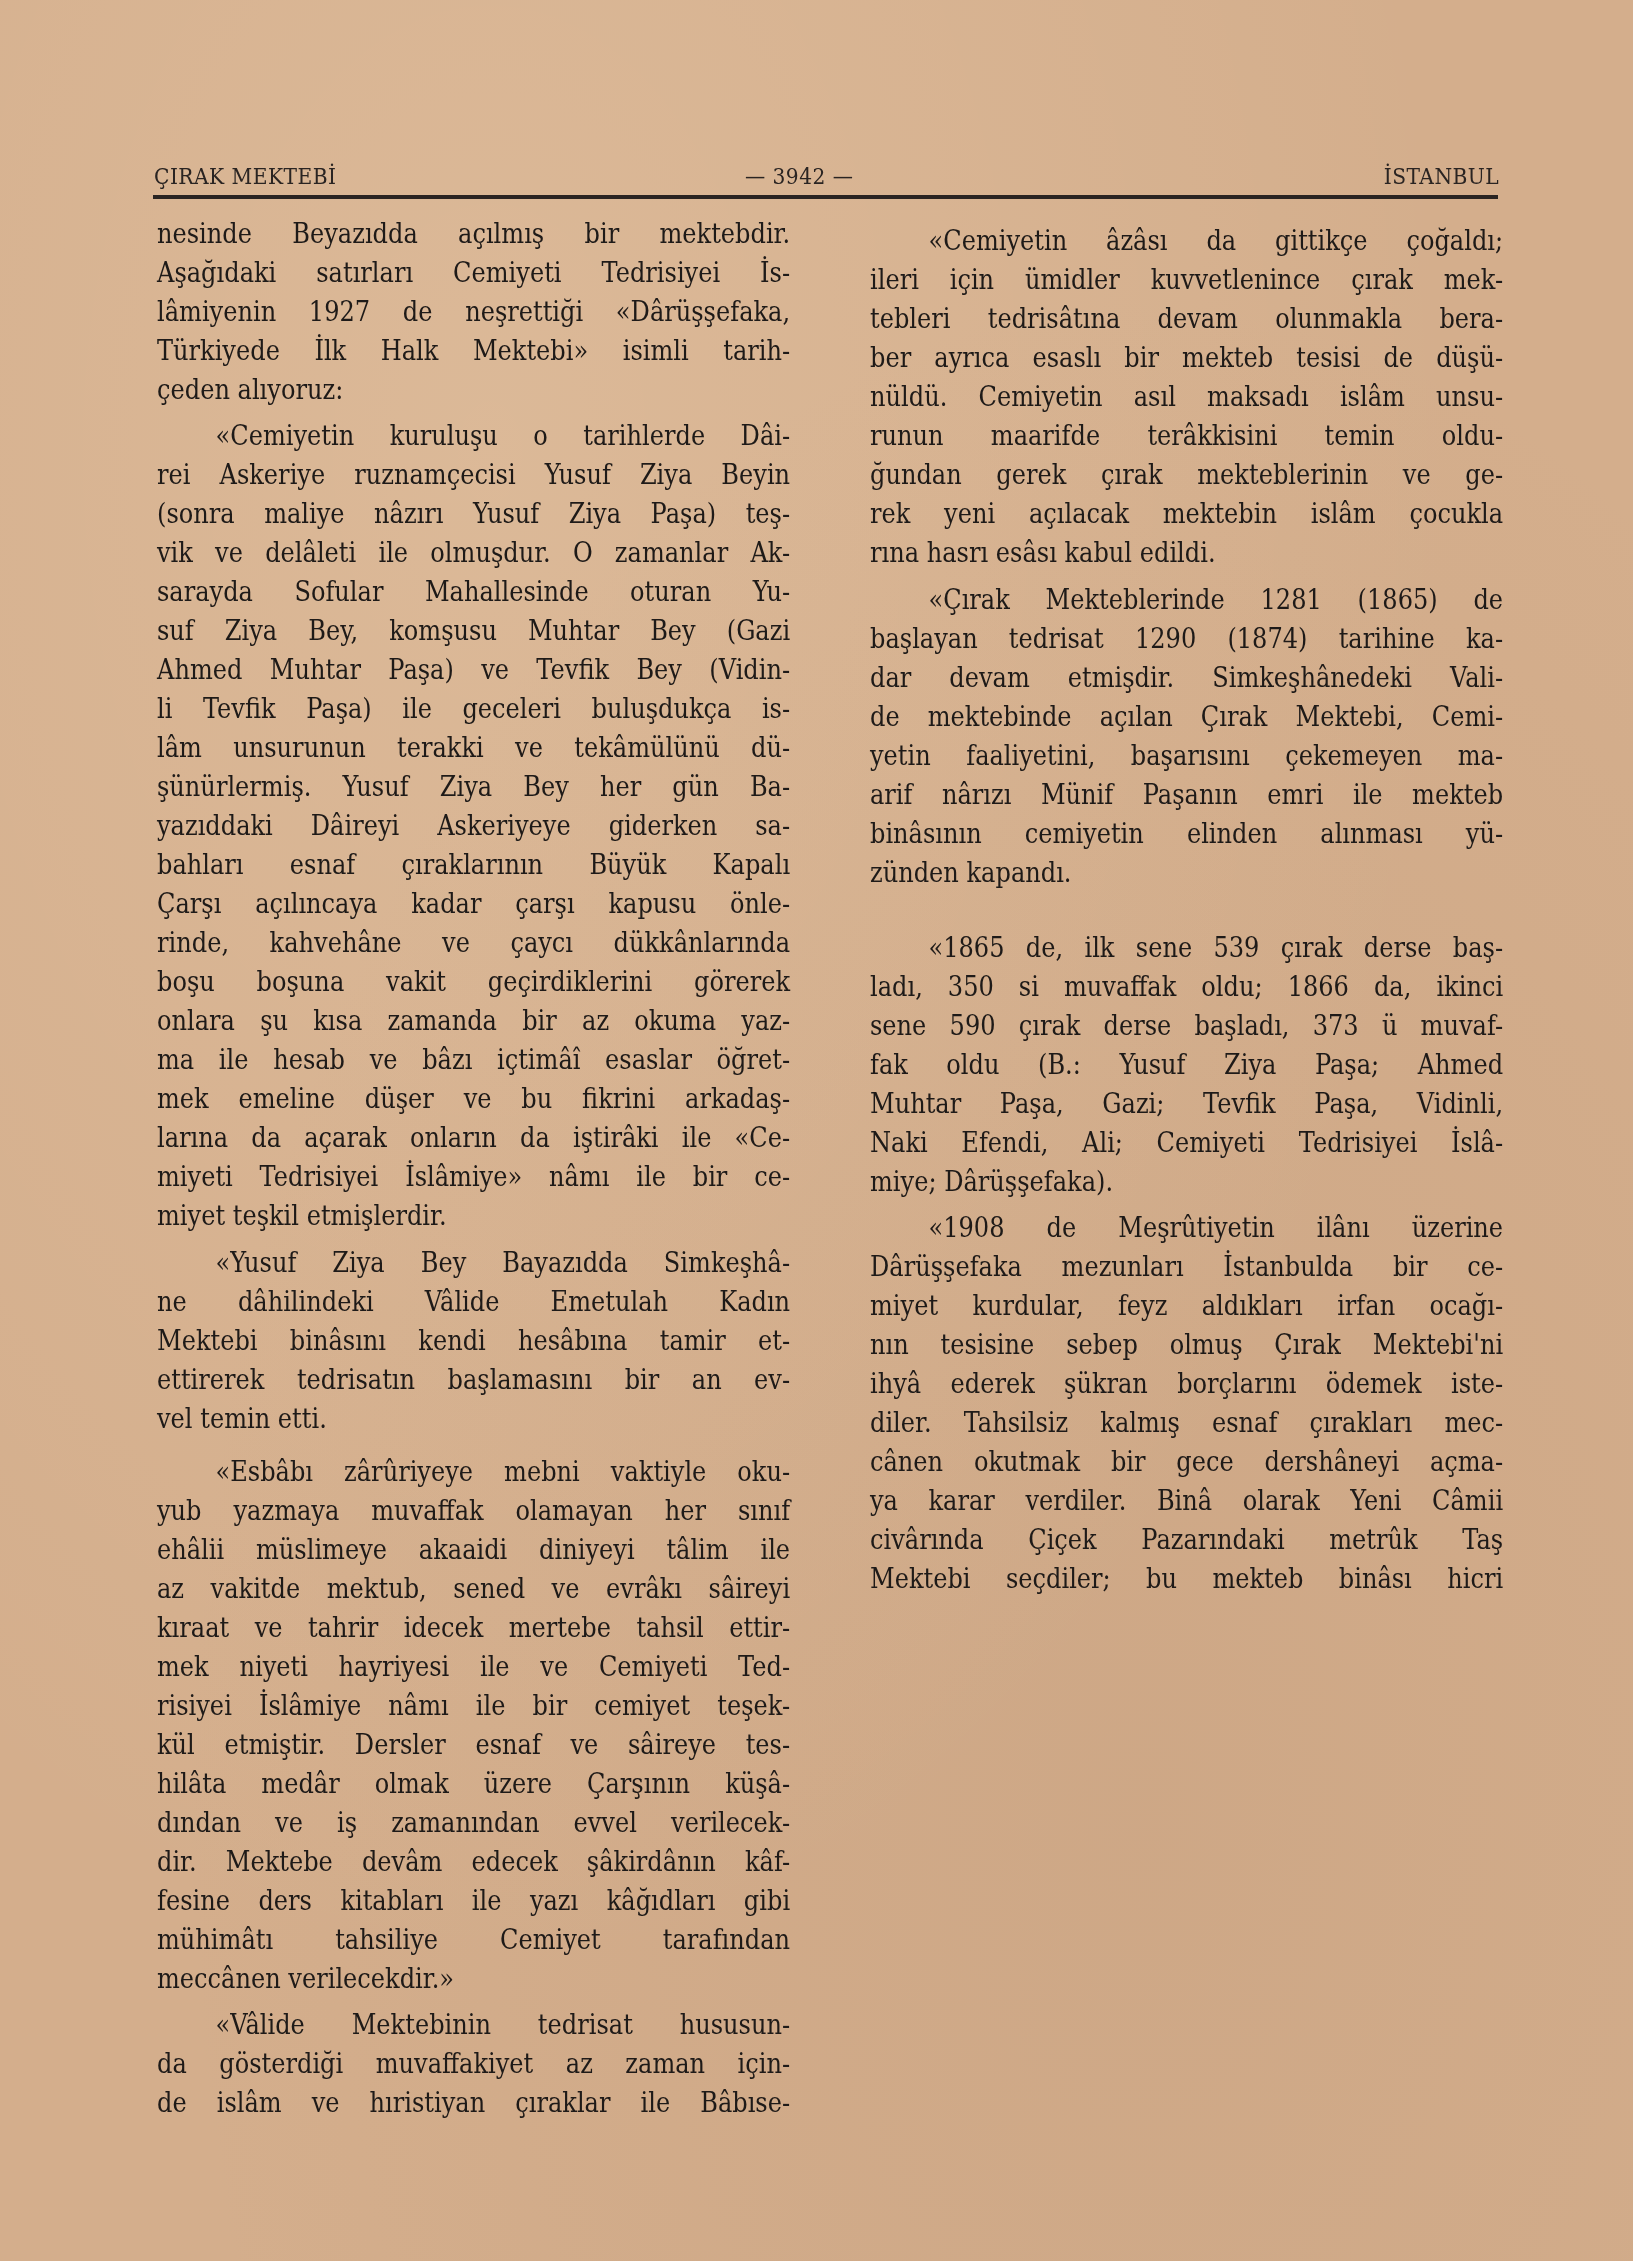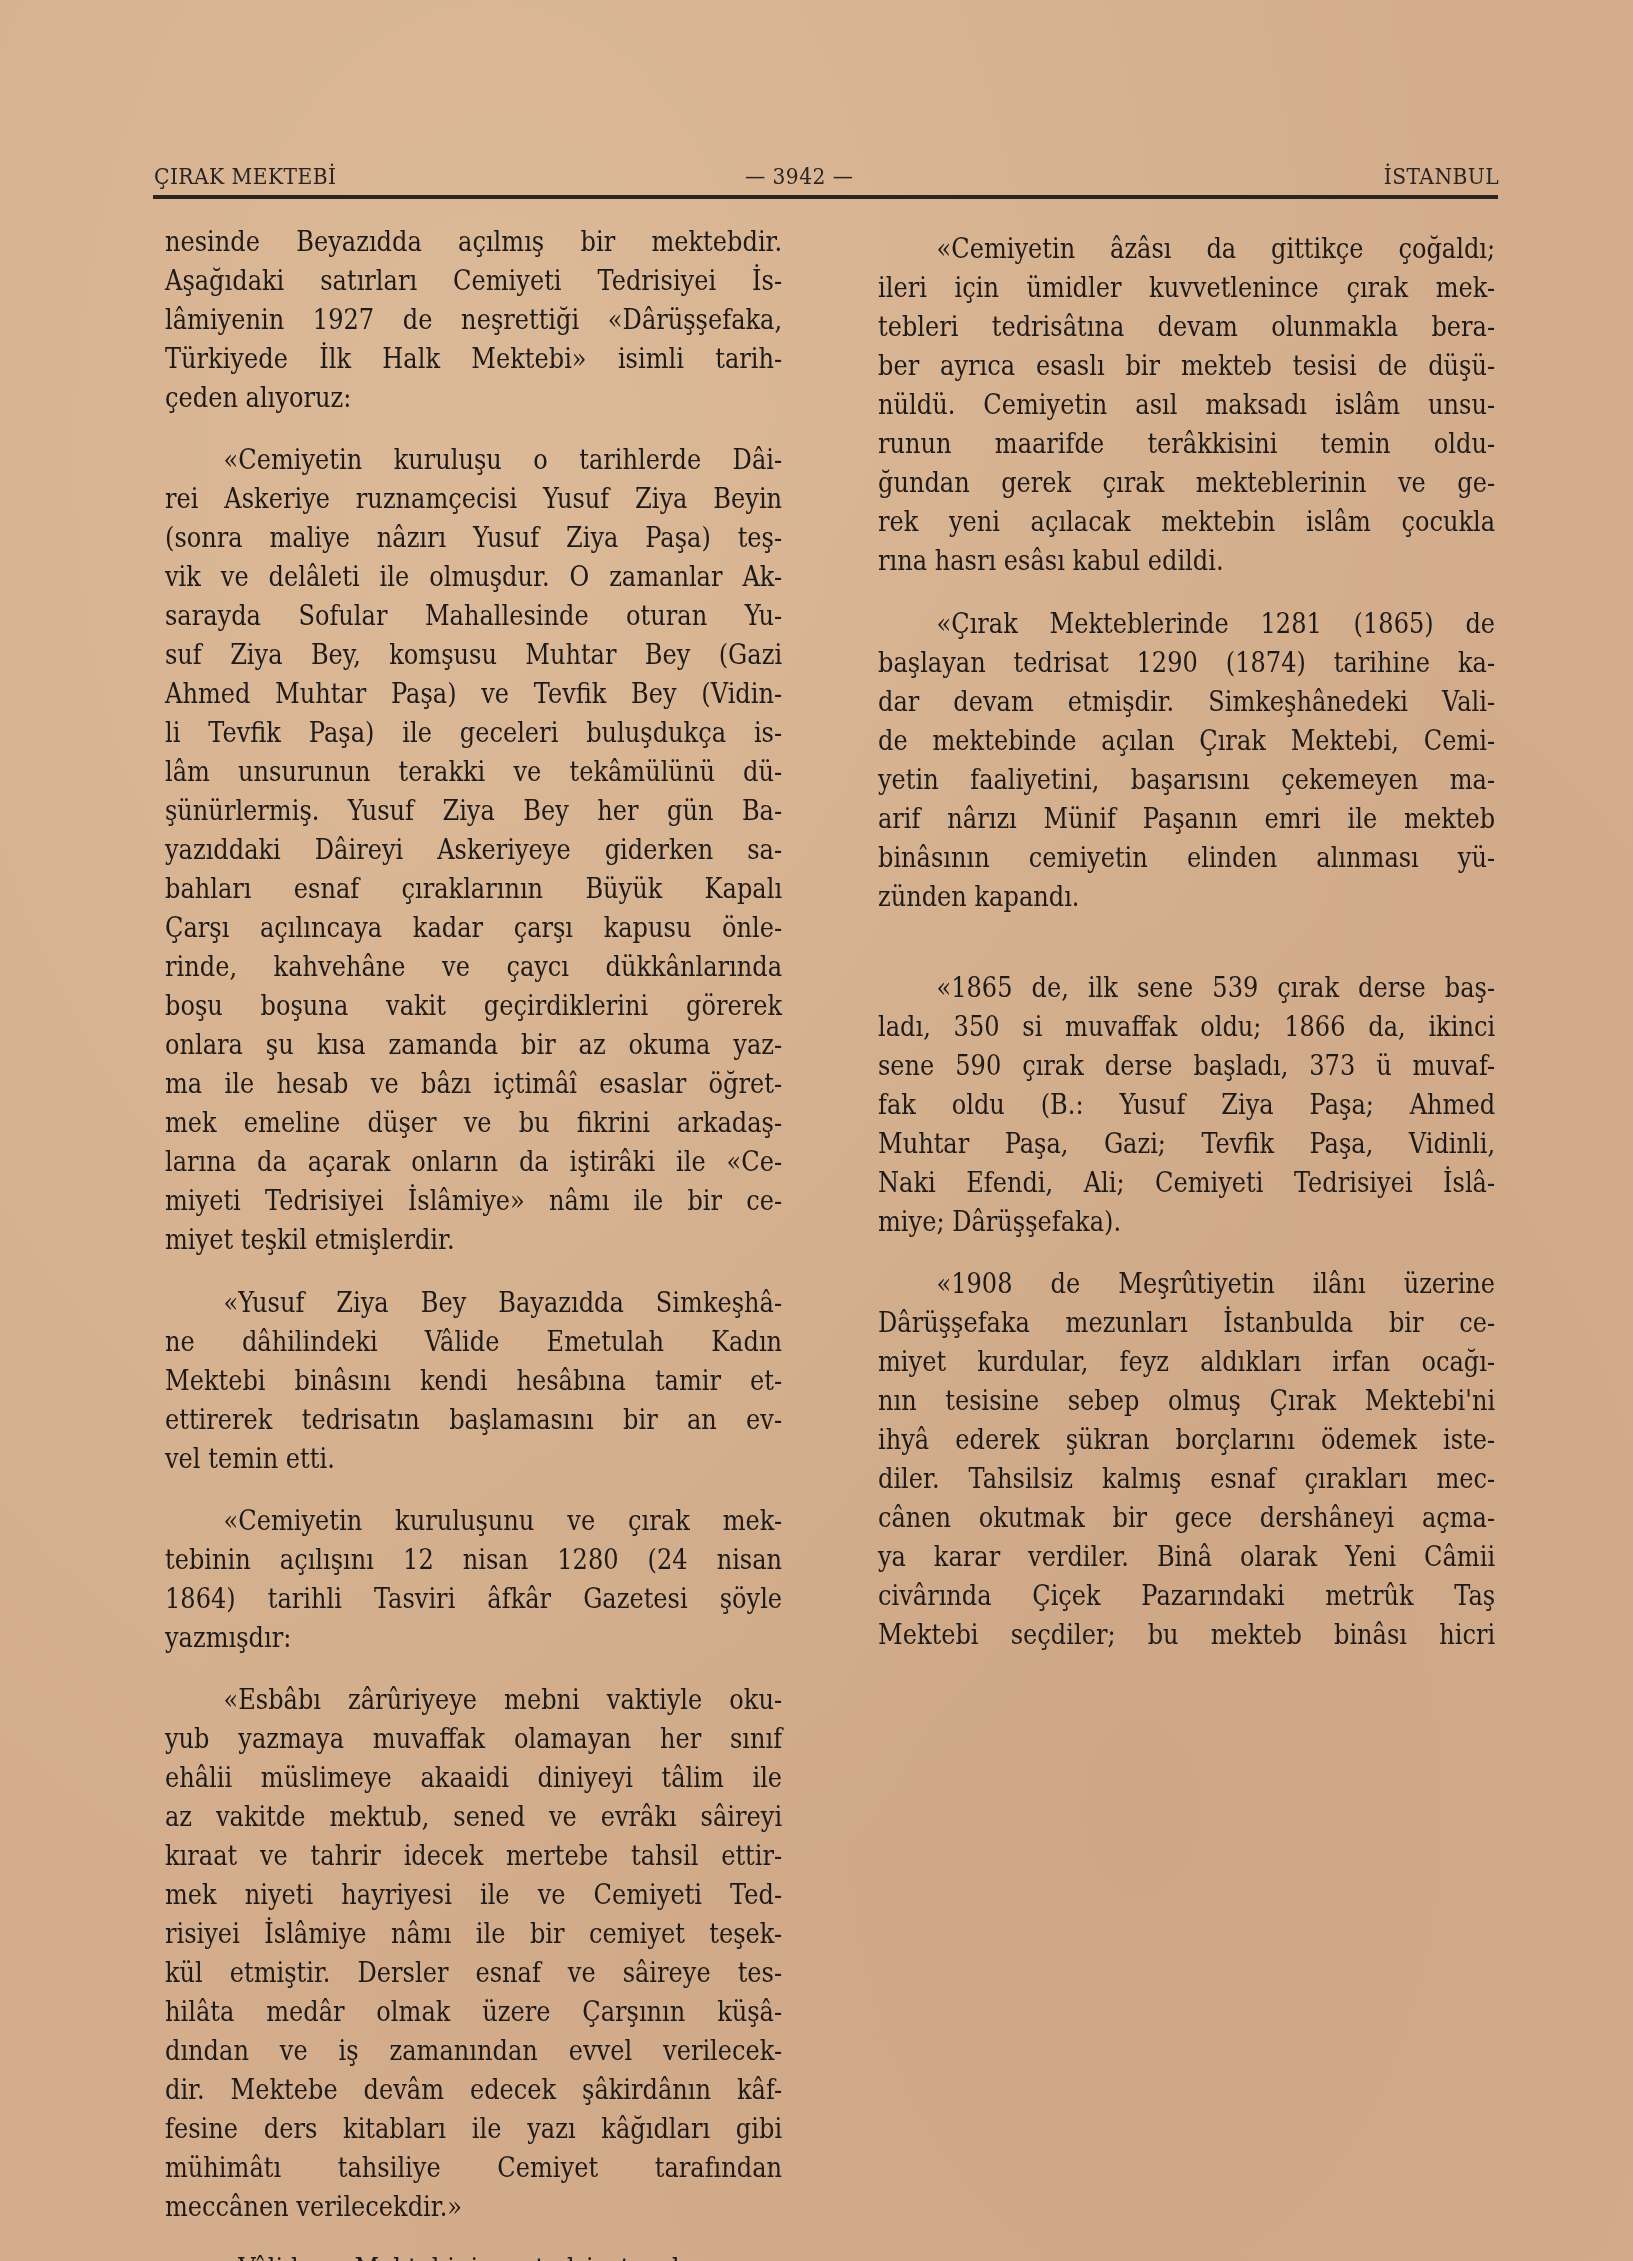--- a/index.html
+++ b/index.html
@@ -30,21 +30,21 @@
   .hdr-rule {
     position: absolute; left: 153px; top: 195px; width: 1345px; height: 3.7px;
     background: #2a2422;
   }
   .col {
     position: absolute; top: 214px; width: 633px;
     font-size: 28px; line-height: 39px;
   }
   .col-left { left: 157px; }
   .col-right { left: 870px; }
-  .col p { margin: 8px; }
+  .col p { margin: 0; }
   .line {
     display: block; white-space: nowrap;
     text-align: justify; text-align-last: justify;
     transform: scaleX(0.86); transform-origin: left center;
     width: 116.3%;
   }
   .line.last { text-align-last: left; }
   .line.indent { text-indent: 68px; }
   .para-gap { height: 7.3px; }
 </style>
@@ -92,26 +92,20 @@
     </p>
     <div class="para-gap"></div>
     <p>
       <span class="line indent">«Yusuf Ziya Bey Bayazıdda Simkeşhâ-</span>
       <span class="line">ne dâhilindeki Vâlide Emetulah Kadın</span>
       <span class="line">Mektebi binâsını kendi hesâbına tamir et-</span>
       <span class="line">ettirerek tedrisatın başlamasını bir an ev-</span>
       <span class="line last">vel temin etti.</span>
     </p>
     <div class="para-gap"></div>
-    <p>
-      <span class="line indent">«Cemiyetin kuruluşunu ve çırak mek-</span>
-      <span class="line">tebinin açılışını 12 nisan 1280 (24 nisan</span>
-      <span class="line">1864) tarihli Tasviri âfkâr Gazetesi şöyle</span>
-      <span class="line last">yazmışdır:</span>
-    </p>
     <div class="para-gap"></div>
     <p>
       <span class="line indent">«Esbâbı zârûriyeye mebni vaktiyle oku-</span>
       <span class="line">yub yazmaya muvaffak olamayan her sınıf</span>
       <span class="line">ehâlii müslimeye akaaidi diniyeyi tâlim ile</span>
       <span class="line">az vakitde mektub, sened ve evrâkı sâireyi</span>
       <span class="line">kıraat ve tahrir idecek mertebe tahsil ettir-</span>
       <span class="line">mek niyeti hayriyesi ile ve Cemiyeti Ted-</span>
       <span class="line">risiyei İslâmiye nâmı ile bir cemiyet teşek-</span>
       <span class="line">kül etmiştir. Dersler esnaf ve sâireye tes-</span>

